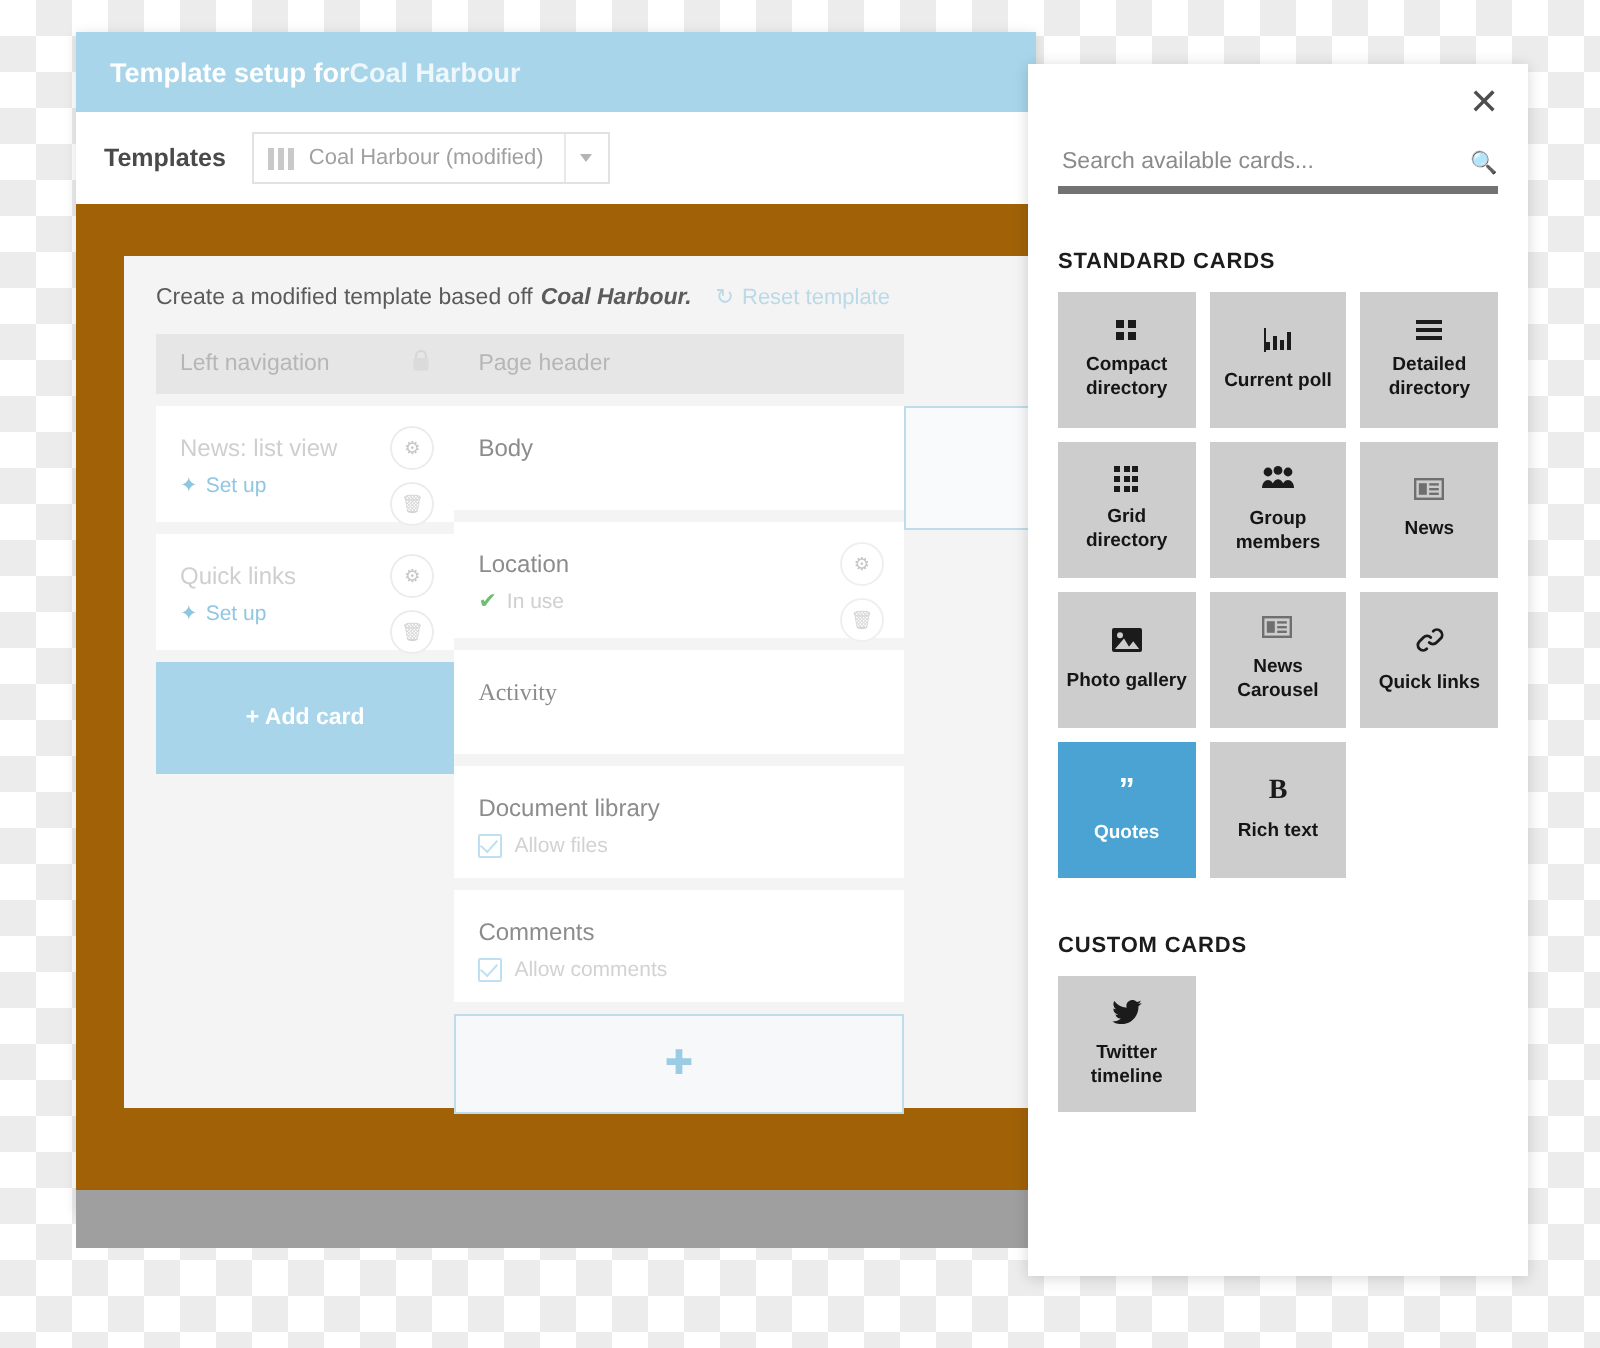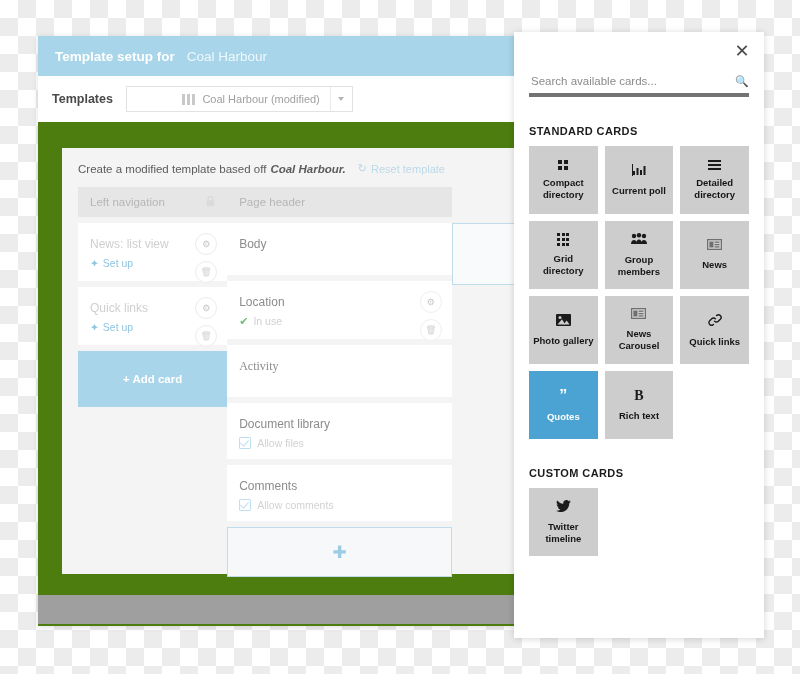--- a/index.html
+++ b/index.html
@@ -9,37 +9,37 @@
     background-color:#ffffff;
     background-image:
       linear-gradient(45deg,#ececec 25%,transparent 25%,transparent 75%,#ececec 75%),
       linear-gradient(45deg,#ececec 25%,transparent 25%,transparent 75%,#ececec 75%);
     background-size:36px 36px;
     background-position:0 0,18px 18px;
   }
 
   
   .window{
-    position:absolute;left:38px;top:36px;width:480px;height:590px;
-    background:#4d7c0f;
+    position:absolute;left:38px;top:16px;width:480px;height:590px;
+    background:#a16207;
     box-shadow:0 1px 6px rgba(0,0,0,.13);
   }
   .win-header{
     height:40px;background:#a8d5e9;display:flex;align-items:center;
     padding:0 0 0 17px;
   }
   .win-header .t-strong{color:#ffffff;font-weight:bold;font-size:13.5px;}
-  .win-header .t-light{color:#eef8fc;font-weight:normal;font-size:13.5px;margin-left:12px;}
+  .win-header .t-light{color:#eef8fc;font-weight:bold;font-size:13.5px;margin-left:0;}
 
   .templates-bar{
     height:46px;display:flex;align-items:center;padding:0 0 0 14px;background:#fff;
   }
   .templates-label{font-size:12.5px;color:#4a4a4a;font-weight:bold;margin-right:13px;}
   .select-box{
-    display:flex;align-items:center;height:24px;border:1px solid #e2e2e2;background:#fff;padding-left:48px;
+    display:flex;align-items:center;height:24px;border:1px solid #e2e2e2;background:#fff;
   }
   .select-main{display:flex;align-items:center;padding:0 10px 0 7px;height:100%;}
   .tpl-icon{display:flex;gap:1.5px;margin-right:7px;}
   .tpl-icon i{display:block;width:3.5px;height:11px;background:#c9c9c9;}
   .select-text{font-size:11px;color:#a0a0a0;white-space:nowrap;}
   .select-caret{
     width:21px;height:100%;border-left:1px solid #e9e9e9;display:flex;
     align-items:center;justify-content:center;
   }
   .caret{width:0;height:0;border-left:3.5px solid transparent;border-right:3.5px solid transparent;border-top:4px solid #b4b4b4;}

